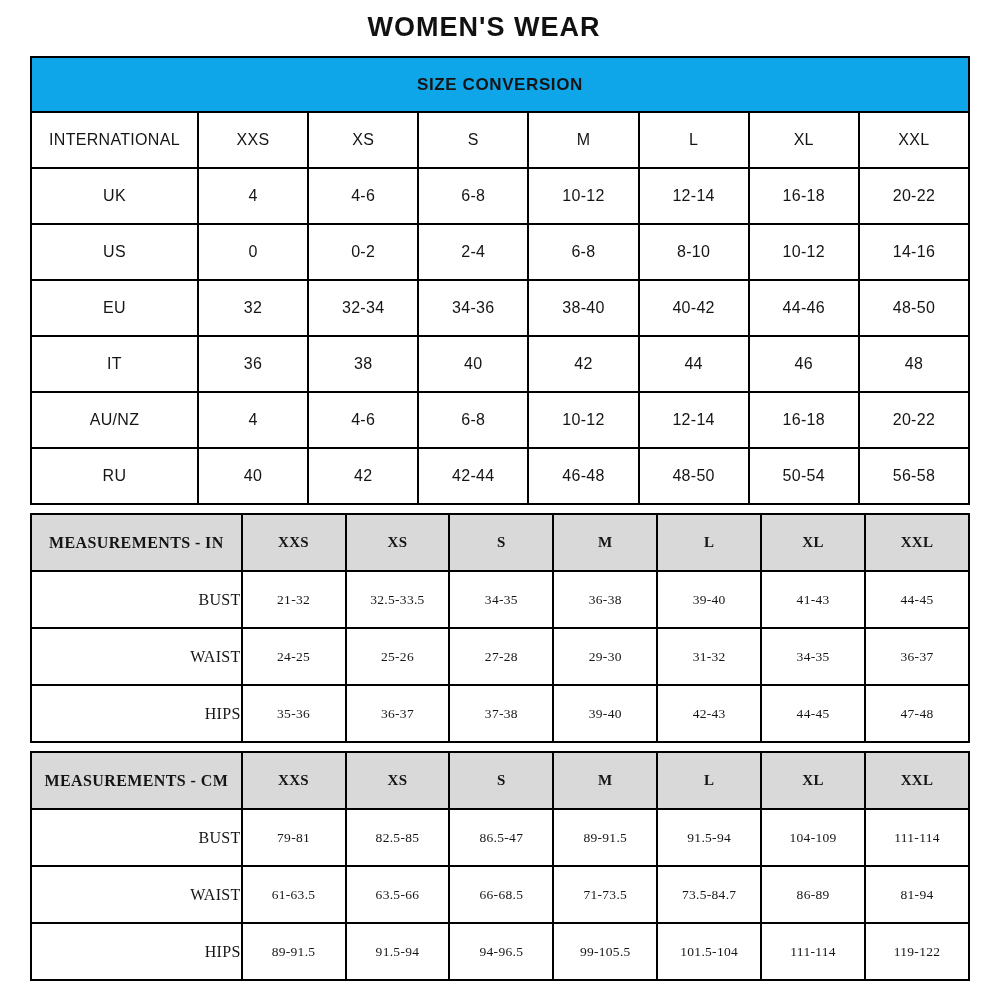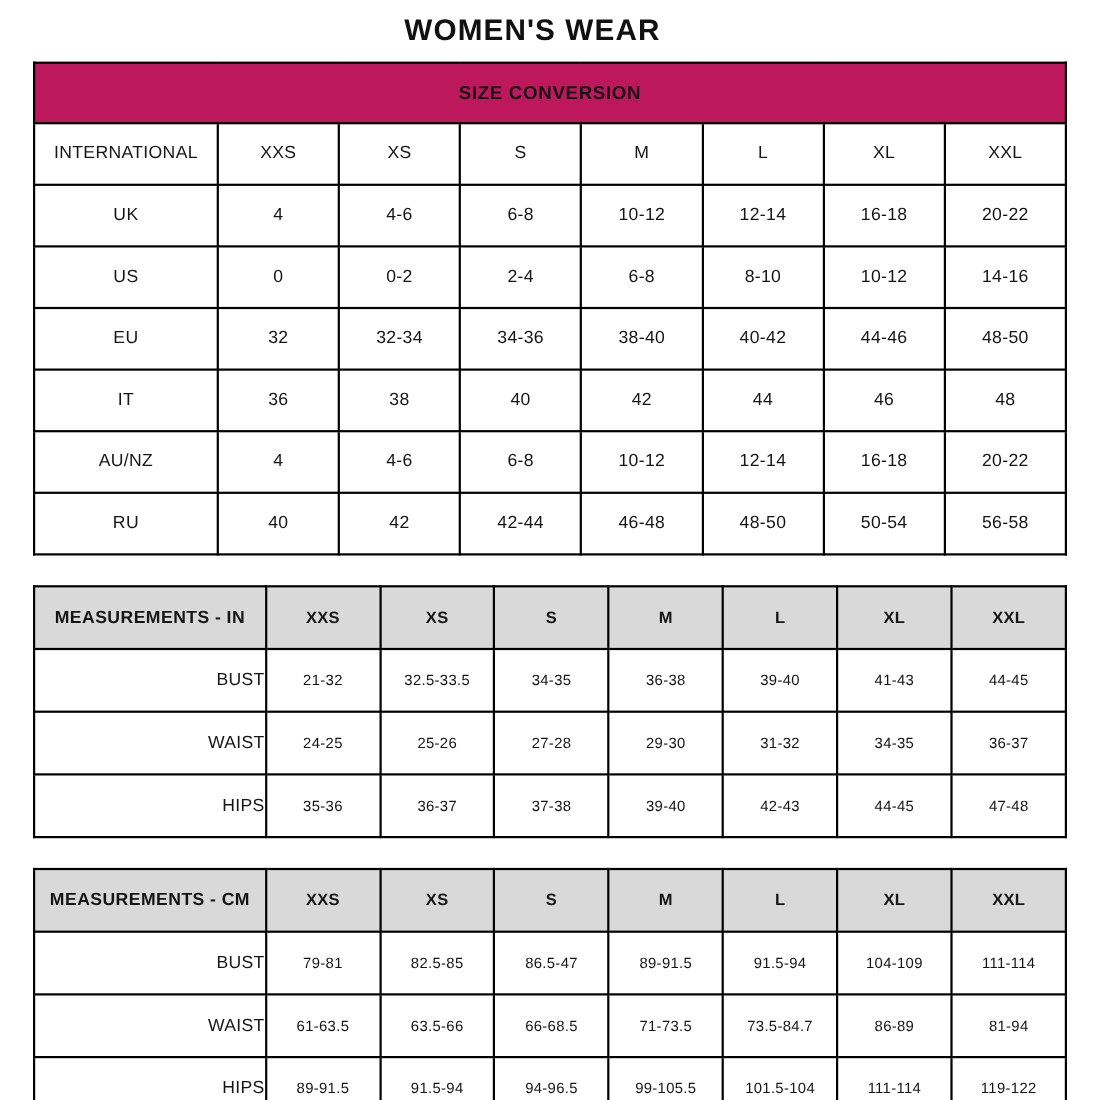--- a/index.html
+++ b/index.html
@@ -32,28 +32,28 @@
     border: 2px solid #000000;
     text-align: center;
     vertical-align: middle;
     background: #ffffff;
     color: #151515;
   }
   
   .size-table td { height: 56px; font-size: 16px; letter-spacing: 0.3px; }
   .size-table .band {
     height: 55px;
-    background: #be185d;
+    background: #0ea5e9;
     font-weight: 700;
     font-size: 17px;
     letter-spacing: 0.6px;
   }
   .size-table .head-row td { font-size: 16px; }
   
-  .meas-table { margin-top: 27px; }
+  .meas-table { margin-top: 8px; font-family: Liberation Serif, serif; }
   .meas-table td { height: 57px; font-size: 13.5px; letter-spacing: 0.3px; }
   .meas-table .head-row td {
     background: #d9d9d9;
     font-weight: 700;
     font-size: 15px;
   }
   .meas-table .head-row td.meas-title { font-size: 16px; letter-spacing: 0.4px; }
   .meas-table td.row-label { font-size: 16px; text-align: right; }
 </style>
 </head>

